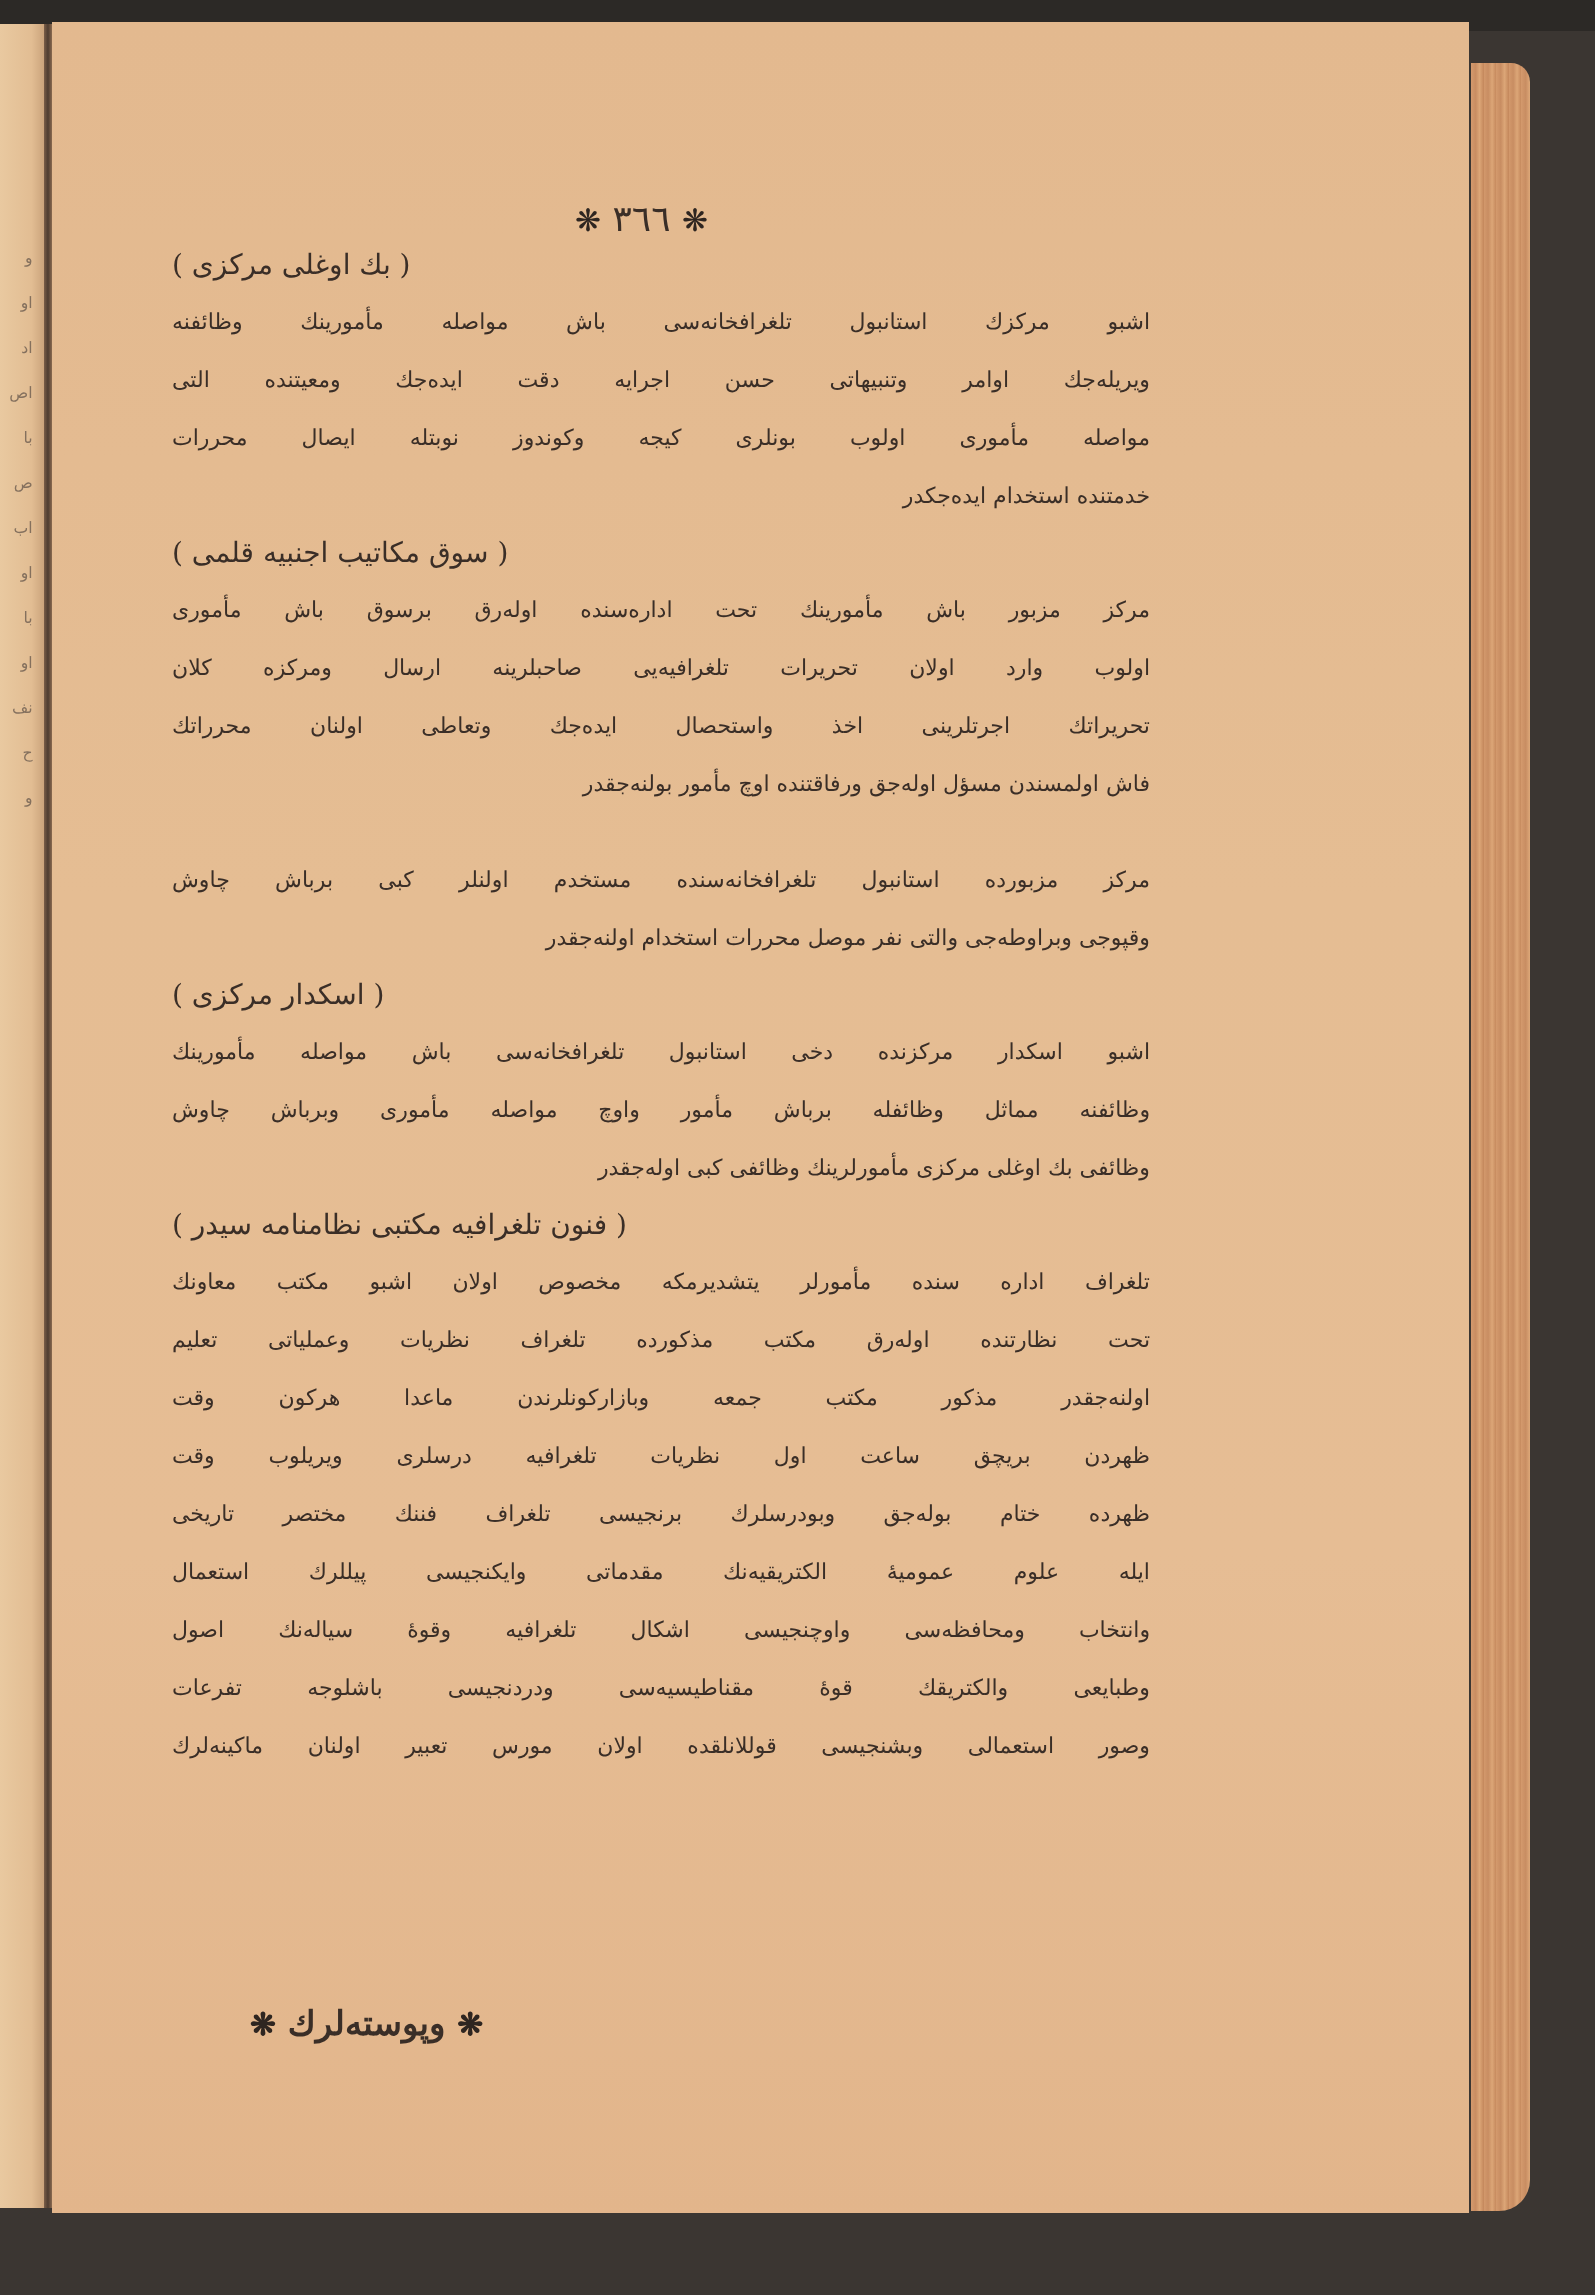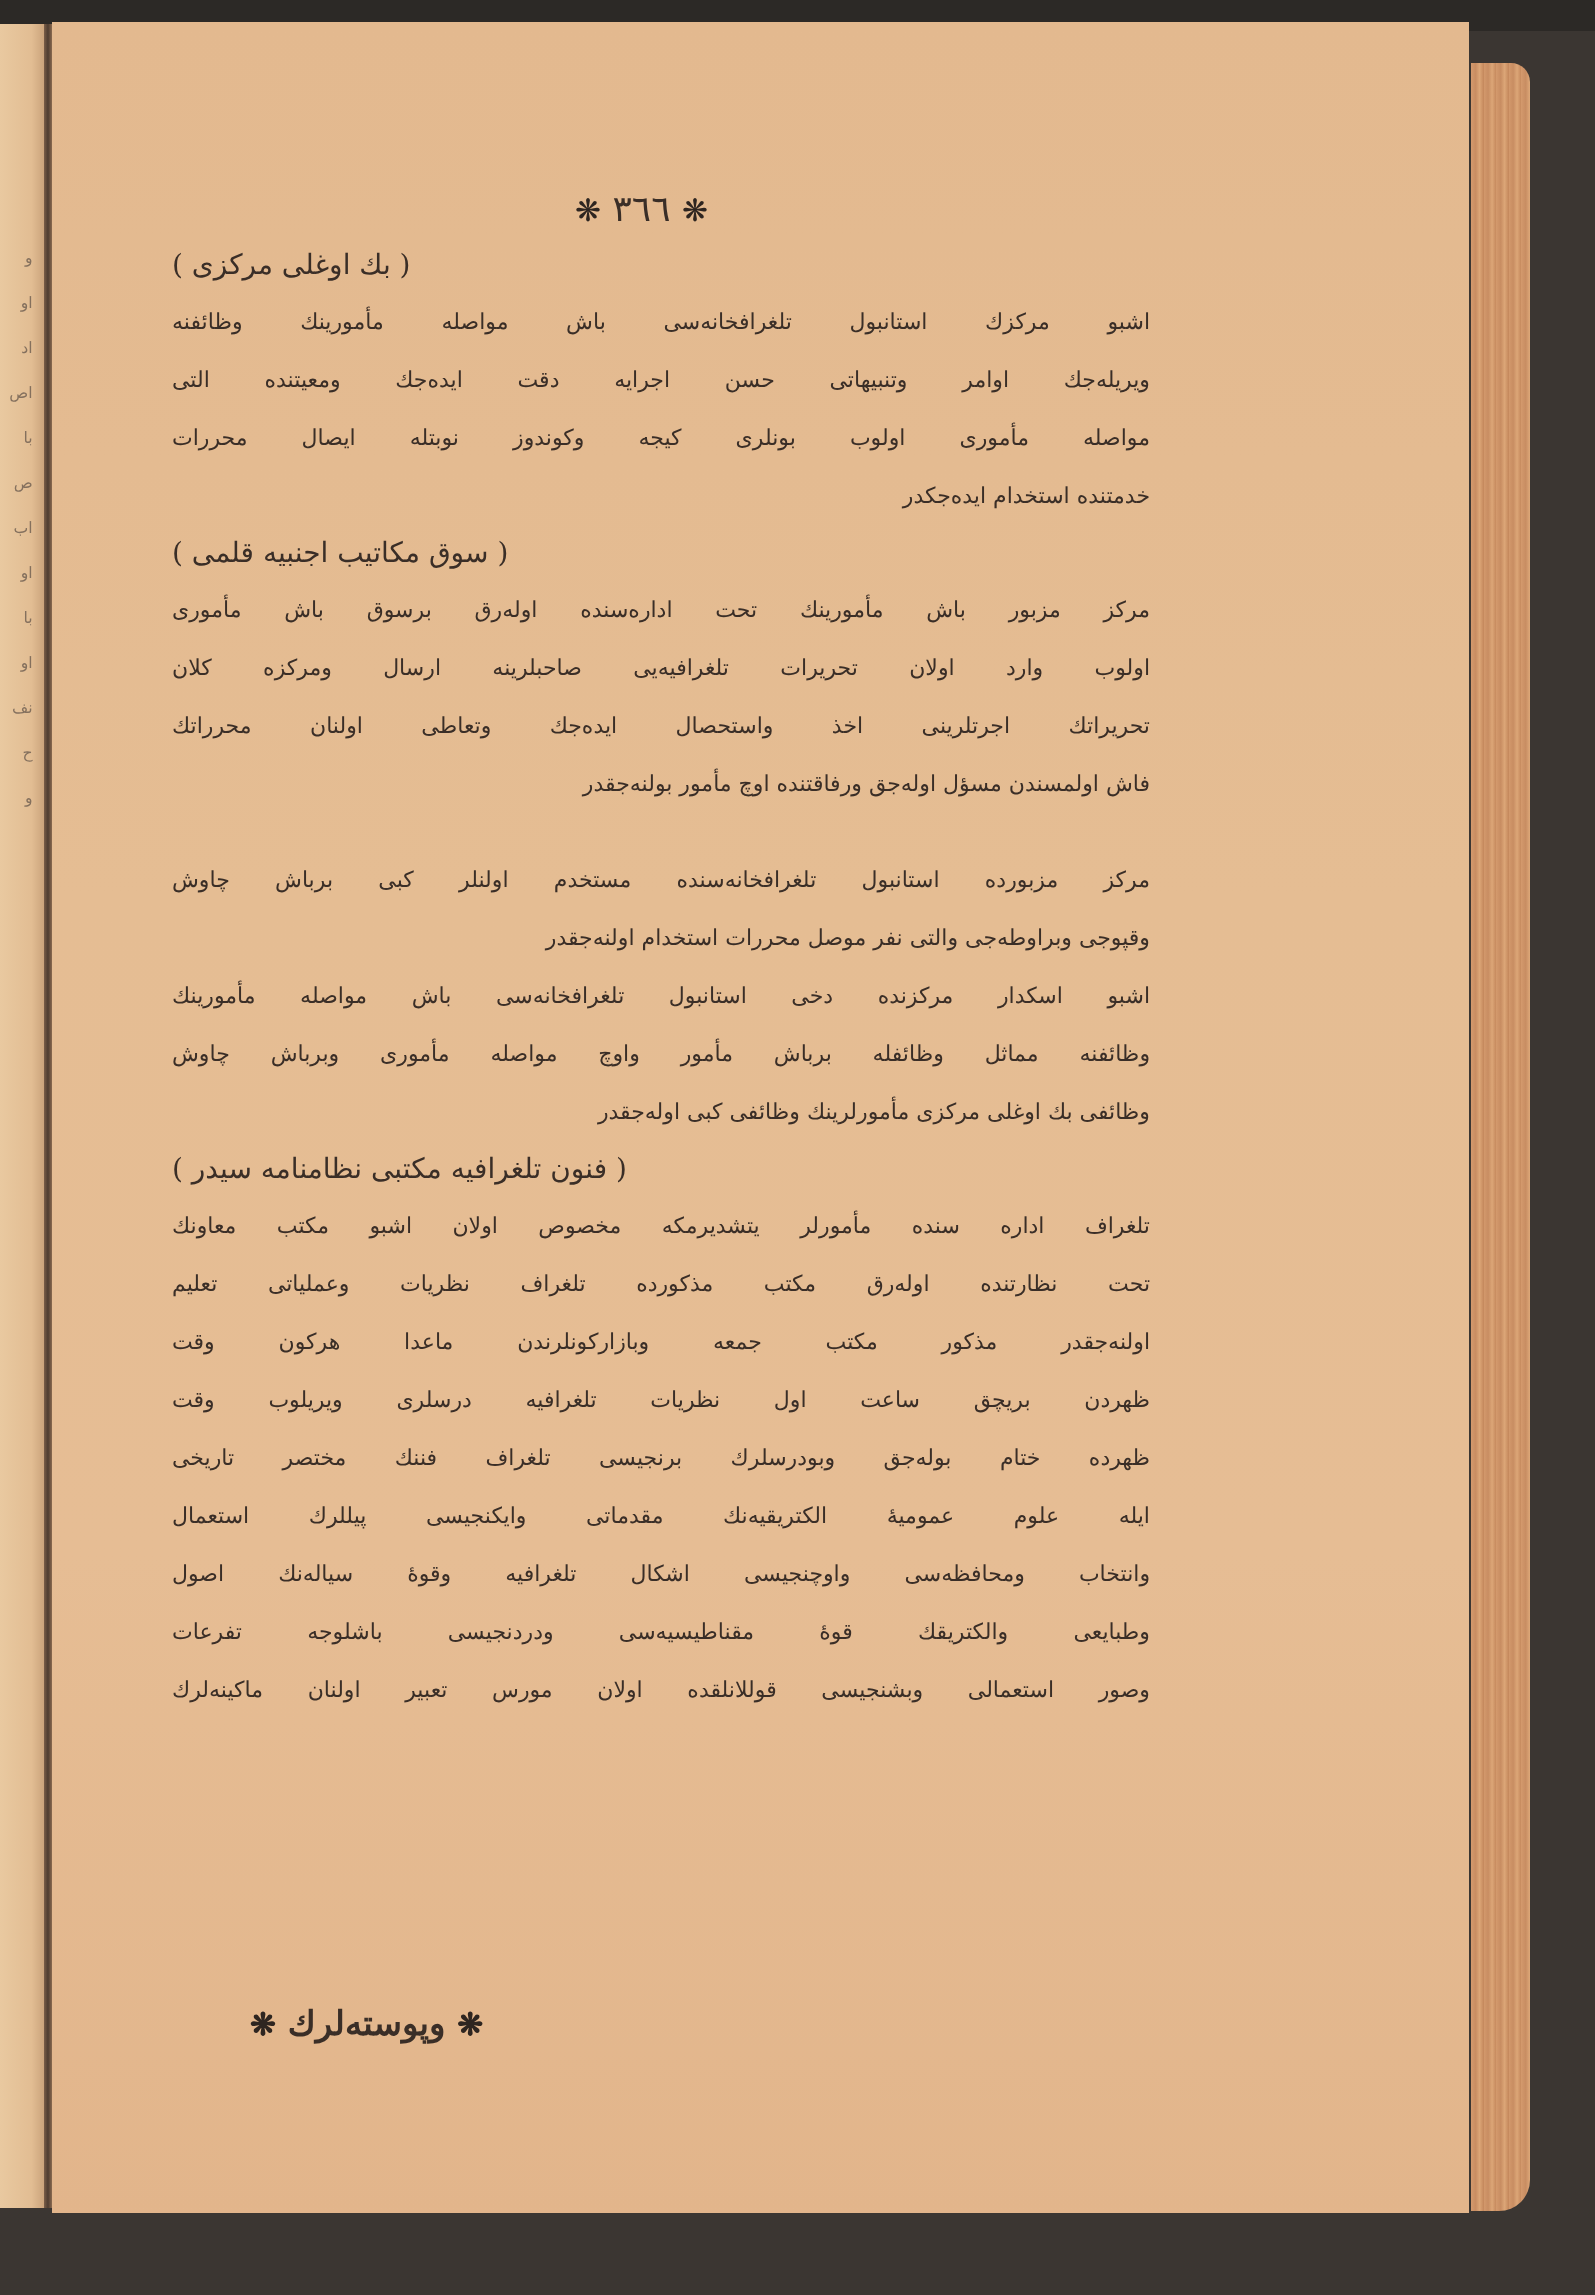--- a/index.html
+++ b/index.html
@@ -32,21 +32,21 @@
   .page-edge {
     position: absolute; left: 1471px; top: 63px; width: 59px; height: 2148px;
     background: repeating-linear-gradient(90deg, #d49a6d 0px, #c88d62 4.7px, #dca677 8.6px, #c68a5e 12.5px);
     border-radius: 0 19px 31px 0;
   }
   .text-block {
     position: absolute; left: 172px; top: 188px; width: 978px;
     direction: rtl; color: #3a2e27;
   }
   .page-number {
-    text-align: center; font-size: 36px; line-height: 41px; height: 49px;
+    text-align: center; font-size: 36px; line-height: 61px; height: 49px;
     direction: rtl; padding-right: 39px;
   }
   .orn { font-size: 31px; color: #2e2520; }
   .heading {
     text-align: left; font-size: 28px; line-height: 55px; height: 56px;
     direction: rtl;
   }
   .para-line {
     font-size: 22px; line-height: 58px; height: 58px; white-space: nowrap;
     text-align: justify; text-align-last: justify; direction: rtl;
@@ -100,20 +100,21 @@
   <div class="para-line">مركز مزبور باش مأمورينك تحت اداره‌سنده اوله‌رق برسوق باش مأموری</div>
   <div class="para-line">اولوب وارد اولان تحريرات تلغرافيه‌يی صاحبلرينه ارسال ومركزه كلان</div>
   <div class="para-line">تحريراتك اجرتلرينی اخذ واستحصال ايده‌جك وتعاطی اولنان محرراتك</div>
   <div class="para-line last">فاش اولمسندن مسؤل اوله‌جق ورفاقتنده اوچ مأمور بولنه‌جقدر</div>
 
   <div class="spacer"></div>
 
   <div class="para-line">مركز مزبورده استانبول تلغرافخانه‌سنده مستخدم اولنلر كبی برباش چاوش</div>
   <div class="para-line last">وقپوجی وبراوطه‌جی والتی نفر موصل محررات استخدام اولنه‌جقدر</div>
 
+  <div class="heading">( اسكدار مركزی )</div>
   <div class="para-line">اشبو اسكدار مركزنده دخی استانبول تلغرافخانه‌سی باش مواصله مأمورينك</div>
   <div class="para-line">وظائفنه مماثل وظائفله برباش مأمور واوچ مواصله مأموری وبرباش چاوش</div>
   <div class="para-line last">وظائفی بك اوغلی مركزی مأمورلرينك وظائفی كبی اوله‌جقدر</div>
 
   <div class="heading">( فنون تلغرافيه مكتبی نظامنامه سيدر )</div>
   <div class="para-line">تلغراف اداره سنده مأمورلر يتشديرمكه مخصوص اولان اشبو مكتب معاونك</div>
   <div class="para-line">تحت نظارتنده اوله‌رق مكتب مذكورده تلغراف نظريات وعملياتی تعليم</div>
   <div class="para-line">اولنه‌جقدر   مذكور مكتب جمعه وبازاركونلرندن ماعدا هركون وقت</div>
   <div class="para-line">ظهردن بريچق ساعت اول نظريات تلغرافيه درسلری ويريلوب وقت</div>
   <div class="para-line">ظهرده ختام بوله‌جق وبودرسلرك برنجيسی تلغراف فننك مختصر تاريخی</div>

